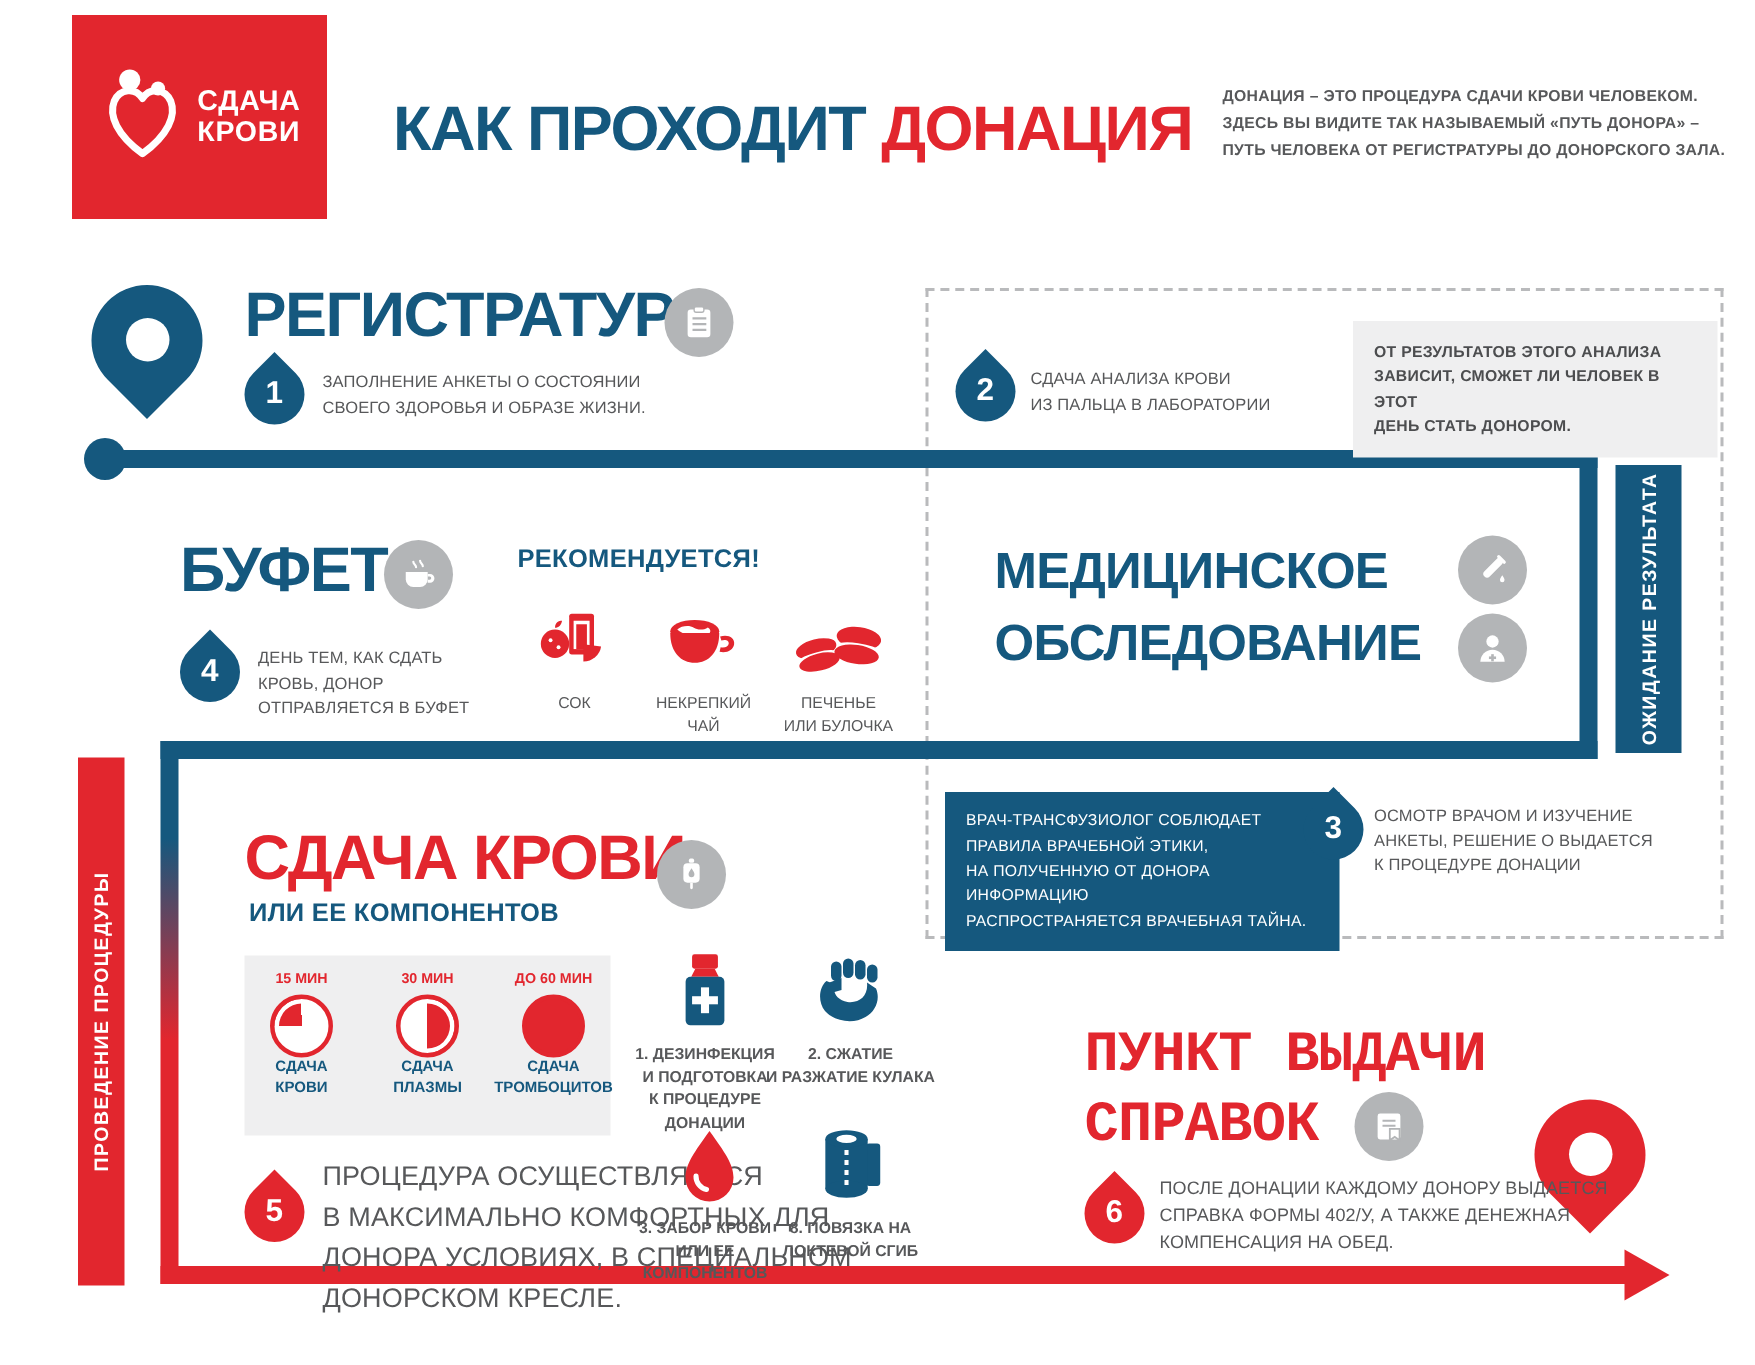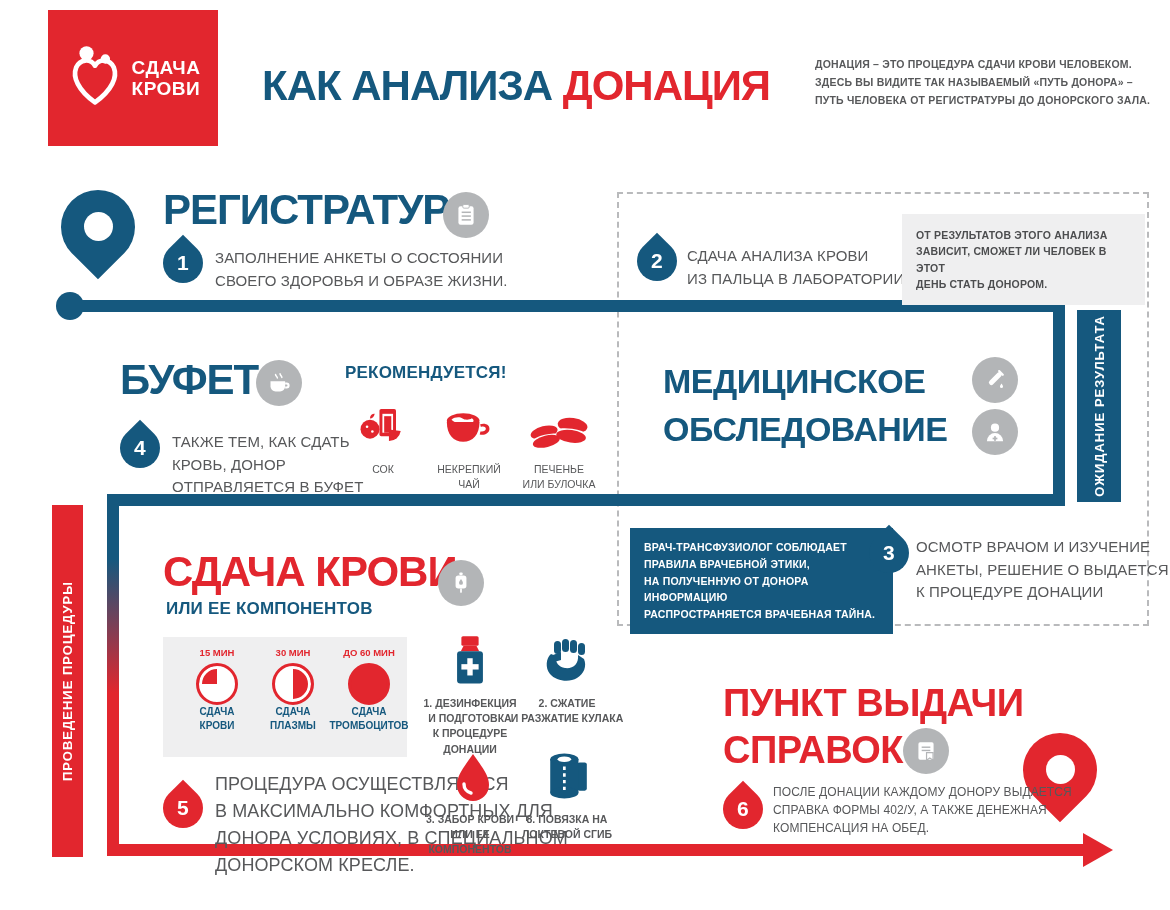--- a/index.html
+++ b/index.html
@@ -21,40 +21,40 @@
   .main-title{left:262px;top:62px;font-size:42px;font-weight:bold;letter-spacing:-1px;white-space:nowrap;}
   .intro{left:815px;top:56px;width:345px;font-size:10.5px;font-weight:bold;color:#57585a;line-height:1.7;letter-spacing:.2px;}
   
   .h1{font-size:42px;font-weight:bold;letter-spacing:-1px;white-space:nowrap;}
   .h1-med{font-size:34px;font-weight:bold;letter-spacing:-.5px;line-height:48px;}
   .h1-cert{font-size:38px;font-weight:bold;letter-spacing:-.5px;line-height:47px;}
   .sub-h{font-size:17px;font-weight:bold;letter-spacing:.2px;}
   
   .drop{width:40px;height:40px;border-radius:0 50% 50% 50%;transform:rotate(45deg);display:flex;align-items:center;justify-content:center;}
   .drop span{transform:rotate(-45deg);color:#fff;font-weight:bold;font-size:21px;}
-  .step-text{font-size:15px;color:#57585a;line-height:1.5;letter-spacing:.1px;}
+  .step-text{font-size:11px;color:#57585a;line-height:1.5;letter-spacing:.1px;}
   
   .pin{width:84px;height:104px;}
   .pin-body{position:absolute;left:5px;top:7px;width:74px;height:74px;border-radius:50% 50% 50% 0;transform:rotate(-45deg);}
   .pin-hole{position:absolute;left:28px;top:29px;width:29px;height:29px;border-radius:50%;background:#fff;}
   
   .gicon{width:46px;height:46px;border-radius:50%;background:#b3b5b7;display:flex;align-items:center;justify-content:center;}
   
   .note-box{background:#efeff0;padding:13px 14px;font-size:10.5px;font-weight:bold;color:#4c4d4f;line-height:1.55;letter-spacing:.2px;}
-  .ethics-box{background:#15587e;color:#fff;padding:11px 14px;font-size:10.5px;font-weight:bold;line-height:1.6;letter-spacing:.2px;}
+  .ethics-box{background:#15587e;color:#fff;padding:11px 14px;font-size:10.5px;font-weight:normal;line-height:1.6;letter-spacing:.2px;}
   .dashed-box{border:2px dashed #b9babc;}
   
   .vlabel{display:flex;align-items:center;justify-content:center;}
   .vlabel span{writing-mode:vertical-rl;transform:rotate(180deg);color:#fff;font-weight:bold;font-size:13px;letter-spacing:1px;white-space:nowrap;}
   .arrow-head{width:0;height:0;border-left:30px solid #e2262e;border-top:17px solid transparent;border-bottom:17px solid transparent;}
   .grad-bar{background:linear-gradient(180deg,#15587e 0%,#15587e 18%,#e2262e 55%,#e2262e 100%);}
   
   .food-label{font-size:10.5px;font-weight:normal;color:#57585a;text-align:center;line-height:1.45;}
   
-  .panel{left:163px;top:637px;width:244px;height:120px;background:#efeff0;display:flex;justify-content:flex-end;padding-top:10px;box-sizing:border-box;}
+  .panel{left:163px;top:637px;width:244px;height:120px;background:#efeff0;display:flex;justify-content:space-between;padding-top:10px;box-sizing:border-box;}
   .dur-col{display:flex;flex-direction:column;align-items:center;width:76px;}
   .dur-time{font-size:9.5px;font-weight:bold;color:#e2262e;margin-bottom:5px;white-space:nowrap;}
   .clock{width:42px;height:42px;border-radius:50%;border:3px solid #e2262e;box-shadow:inset 0 0 0 3px #fff;box-sizing:border-box;}
   .clock.c100{background:#e2262e;box-shadow:none;}
   .dur-label{margin-top:0;font-size:10px;font-weight:bold;color:#15587e;text-align:center;line-height:1.35;}
   
   .proc-label{font-size:10.5px;font-weight:bold;color:#57585a;text-align:center;line-height:1.45;}
 </style>
 </head>
 <body>
@@ -67,21 +67,21 @@
       <circle cx="41" cy="17" r="5" fill="#fff"></circle>
     </svg>
   </span>
   <span class="logo-text">
     <span>СДАЧА</span><br>
     <span>КРОВИ</span>
   </span>
 </div>
 
 <div class="abs main-title">
-  <span class="t-blue">КАК АНАЛИЗА</span>
+  <span class="t-blue">КАК ПРОХОДИТ</span>
   <span class="t-red">ДОНАЦИЯ</span>
 </div>
 
 <div class="abs intro pre">ДОНАЦИЯ – ЭТО ПРОЦЕДУРА СДАЧИ КРОВИ ЧЕЛОВЕКОМ.
 ЗДЕСЬ ВЫ ВИДИТЕ ТАК НАЗЫВАЕМЫЙ «ПУТЬ ДОНОРА» –
 ПУТЬ ЧЕЛОВЕКА ОТ РЕГИСТРАТУРЫ ДО ДОНОРСКОГО ЗАЛА.</div>
 
 <div class="abs dashed-box" style="left:617px;top:192px;width:528px;height:430px;"></div>
 
 <div class="abs bg-blue" style="left:56px;top:292px;width:28px;height:28px;border-radius:50%;"></div>
@@ -135,21 +135,21 @@
 <div class="abs gicon" style="left:256px;top:360px;">
   <svg width="27" height="27" viewBox="0 0 24 24">
     <path d="M4 10h13v4.5A4.5 4.5 0 0 1 12.5 19h-4A4.5 4.5 0 0 1 4 14.5z" fill="#fff"></path>
     <path d="M17 11.2h1.4a2.6 2.6 0 0 1 0 5.2H17v-1.8h1.2a.9.9 0 0 0 0-1.8H17z" fill="#fff"></path>
     <path d="M8.5 4c0 1.6 1.6 1.6 1.6 3.2M12.5 3.4c0 1.6 1.6 1.6 1.6 3.2" stroke="#fff" stroke-width="1.3" fill="none" stroke-linecap="round"></path>
   </svg>
 </div>
 <div class="abs drop bg-blue" style="left:120px;top:428px;">
     <span>4</span>
   </div>
-<div class="abs step-text pre" style="left:172px;top:431px;">ТАКЖЕ ТЕМ, КАК СДАТЬ
+<div class="abs step-text pre" style="left:172px;top:431px;">ДЕНЬ ТЕМ, КАК СДАТЬ
 КРОВЬ, ДОНОР
 ОТПРАВЛЯЕТСЯ В БУФЕТ</div>
 
 <div class="abs sub-h t-blue" style="left:345px;top:363px;">РЕКОМЕНДУЕТСЯ!</div>
 
 <div class="abs" style="left:350px;top:400px;width:66px;height:56px;display:flex;align-items:center;justify-content:center;">
   <svg width="52" height="50" viewBox="0 0 44 42" fill="#e2262e">
     <rect x="19" y="5" width="14" height="23" rx="1.5"></rect>
     <rect x="21.5" y="9" width="9" height="16" fill="#fff"></rect>
     <rect x="23" y="11" width="6" height="14" fill="#e2262e"></rect>
@@ -298,21 +298,21 @@
     <ellipse cx="18.5" cy="8" rx="13.5" ry="5.5"></ellipse>
     <ellipse cx="18.5" cy="8" rx="6.5" ry="2.6" fill="#fff"></ellipse>
     <line x1="18.5" y1="15" x2="18.5" y2="38" stroke="#fff" stroke-width="2.6" stroke-dasharray="3.2 3.2"></line>
   </svg>
 </div>
 <div class="abs proc-label pre" style="left:408px;top:812px;width:124px;">3. ЗАБОР КРОВИ
 ИЛИ ЕЕ КОМПОНЕНТОВ</div>
 <div class="abs proc-label pre" style="left:505px;top:812px;width:124px;">8. ПОВЯЗКА НА
 ЛОКТЕВОЙ СГИБ</div>
 
-<div class="abs h1-cert t-red pre" style="left:723px;top:680px;">ПУНКТ ВЫДАЧИ
+<div class="abs h1-cert t-red pre" style="left:723px;top:680px;font-family:Liberation Mono, monospace;">ПУНКТ ВЫДАЧИ
 СПРАВОК</div>
 <div class="abs gicon" style="left:903px;top:728px;">
   <svg width="26" height="26" viewBox="0 0 24 24">
     <rect x="5" y="4" width="14" height="16" rx="1.5" fill="#fff"></rect>
     <g stroke="#b3b5b7" stroke-width="1.3">
       <line x1="8" y1="8.5" x2="16" y2="8.5"></line>
         <line x1="8" y1="11.5" x2="16" y2="11.5"></line>
     </g>
     <path d="M12.5 13.5h6v7l-3-2.1-3 2.1z" fill="#fff" stroke="#b3b5b7" stroke-width="1.1"></path>
   </svg>

